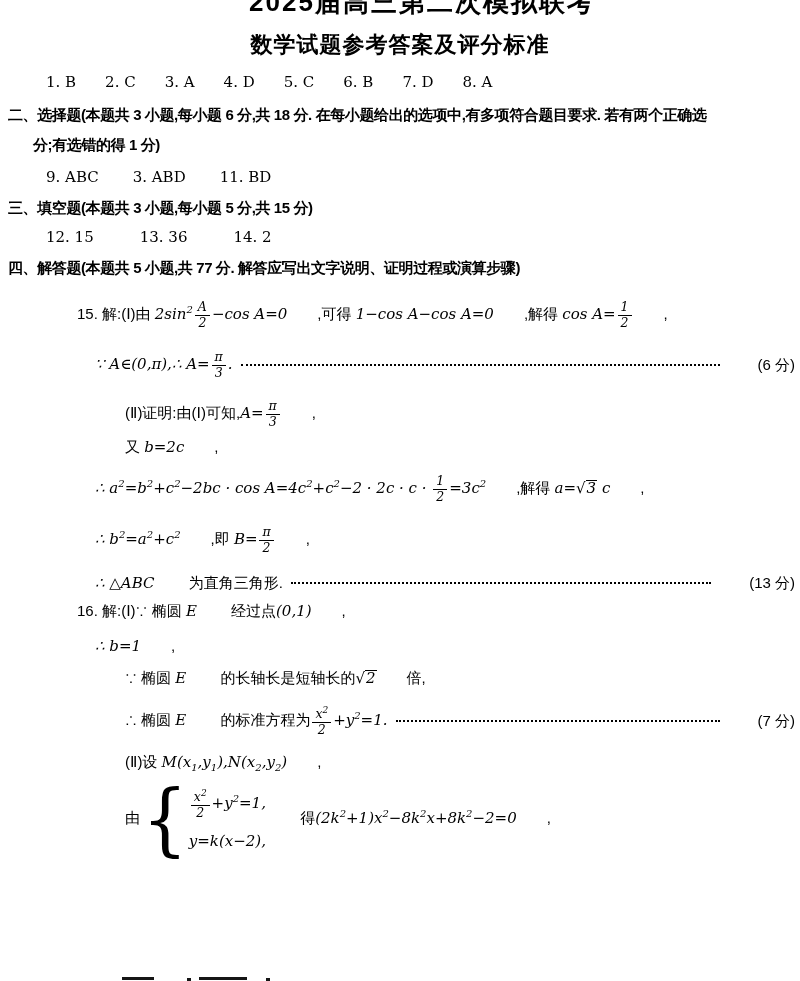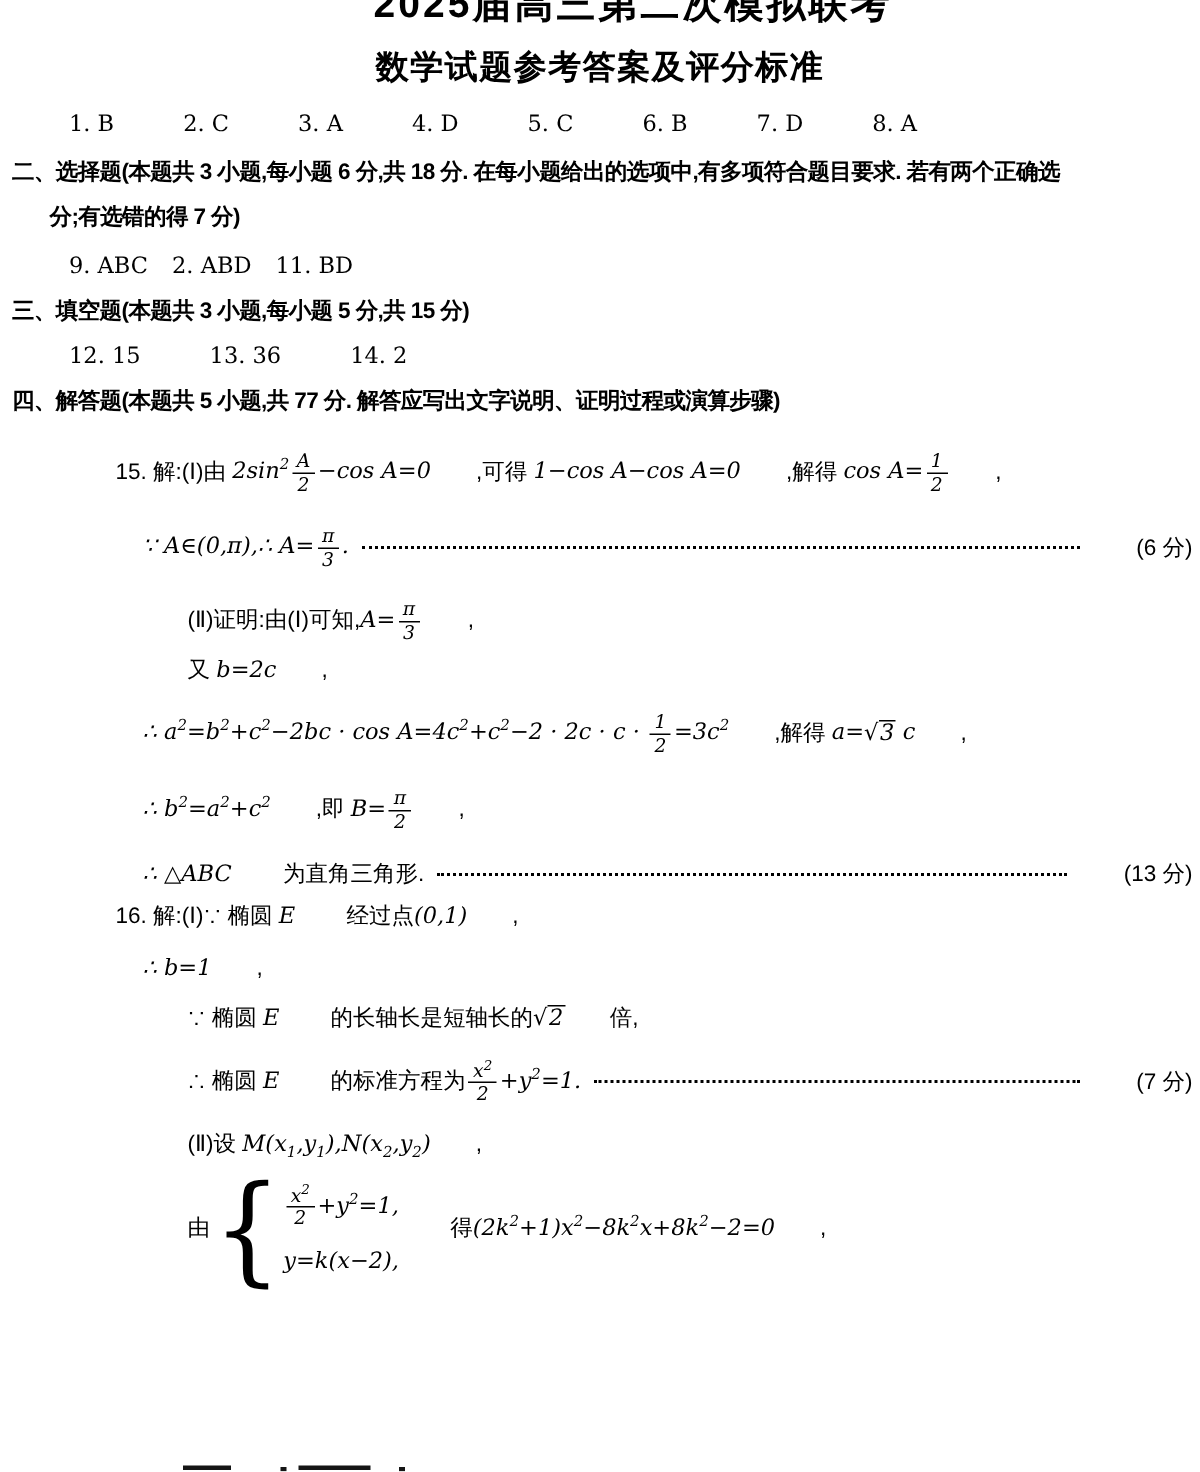--- a/index.html
+++ b/index.html
@@ -18,24 +18,24 @@
     letter-spacing:1px;line-height:38px;white-space:pre;
   }
   .head{
     font-weight:bold;margin-left:8px;white-space:pre;line-height:21px;
     letter-spacing:-0.4px;
   }
   .cont{margin-left:33px;}
   .ansrow{
     font-family:"DejaVu Serif",serif;margin-left:46px;display:flex;line-height:21px;
   }
-  .g1{gap:46px;} .g2{gap:16px;} .g3{gap:46px;}
+  .g1{gap:29px;} .g2{gap:34px;} .g3{gap:46px;}
   .ln{display:flex;align-items:center;}
   .body{white-space:pre;}
-  .h21{height:21px;} .h22{height:22px;} .h46{height:46px;} .h44{height:44px;} .h72{height:72px;}
+  .h21{height:21px;align-items:flex-end;} .h22{height:22px;} .h46{height:46px;} .h44{height:44px;} .h72{height:72px;}
   .cn{font-family:"Liberation Sans",sans-serif;font-style:normal;margin-left:30px;}
   .m{font-family:"DejaVu Serif",serif;font-style:italic;}
   sup.s{font-family:"DejaVu Serif",serif;font-style:italic;font-size:10px;}
   sub.b{font-family:"DejaVu Serif",serif;font-style:italic;font-size:10px;}
   .frac{
     display:inline-flex;flex-direction:column;align-items:center;vertical-align:middle;
     font-family:"DejaVu Serif",serif;font-style:italic;font-size:12.5px;line-height:1.15;
     margin:0 2px;
   }
   .frac .num{border-bottom:1.3px solid #000;padding:0 3px;}
@@ -76,24 +76,24 @@
     <span>2. C</span>
     <span>3. A</span>
     <span>4. D</span>
     <span>5. C</span>
     <span>6. B</span>
     <span>7. D</span>
     <span>8. A</span>
   </div>
 
   <div class="head" style="margin-top:11px">二、选择题(本题共 3 小题,每小题 6 分,共 18 分. 在每小题给出的选项中,有多项符合题目要求. 若有两个正确选</div>
-  <div class="head cont" style="margin-top:9px">分;有选错的得 7 分)</div>
+  <div class="head cont" style="margin-top:9px">分;有选错的得 1 分)</div>
   <div class="ansrow g2" style="margin-top:12px">
     <span>9. ABC</span>
-    <span>2. ABD</span>
+    <span>3. ABD</span>
     <span>11. BD</span>
   </div>
 
   <div class="head" style="margin-top:9px">三、填空题(本题共 3 小题,每小题 5 分,共 15 分)</div>
   <div class="ansrow g3" style="margin-top:9px">
     <span>12. 15</span>
     <span>13. 36</span>
     <span>14. 2</span>
   </div>
 

